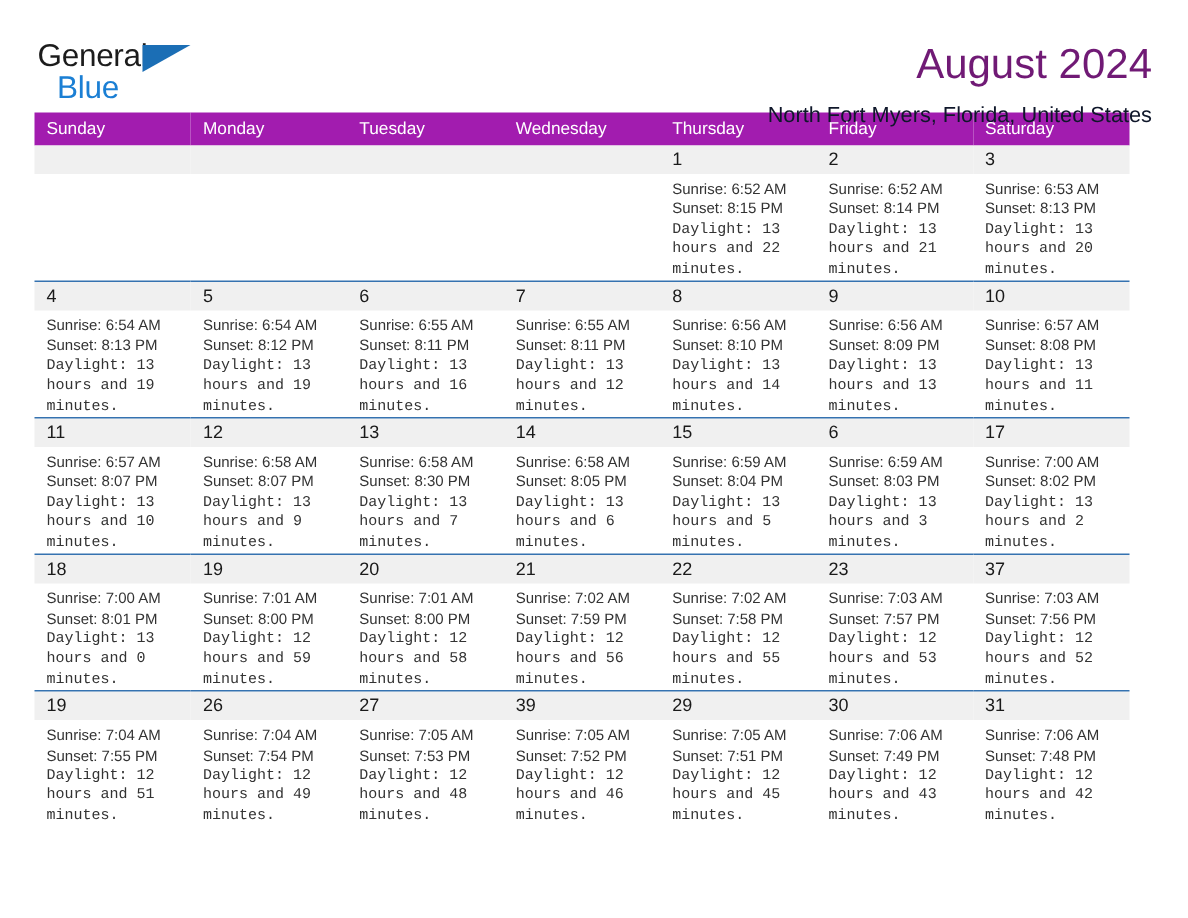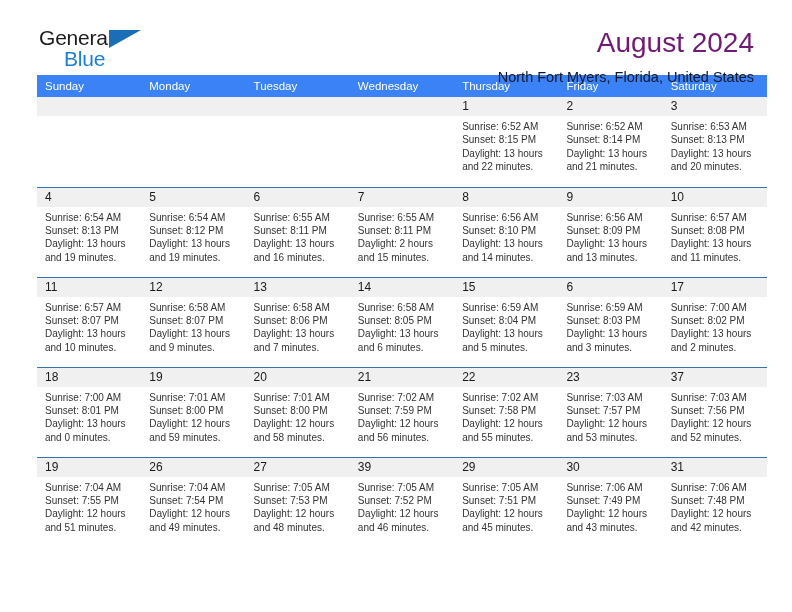--- a/index.html
+++ b/index.html
@@ -12,21 +12,21 @@
     width: 792px;
     height: 612px;
     font-family: "Liberation Sans", sans-serif;
     color: #1a1a1a;
     overflow: hidden;
   }
   .page {
     position: relative;
     width: 792px;
     height: 528px;
-    padding: 0 37px;
+    padding: 0 23px;
   }
   
   .topbar {
     display: flex;
     align-items: flex-start;
     justify-content: space-between;
     padding-top: 26px;
     height: 72px;
   }
   .logo {
@@ -49,21 +49,21 @@
     position: absolute;
     left: 72px;
     top: 4px;
     width: 0;
     height: 0;
     border-left: 32px solid #1b6eb5;
     border-bottom: 18px solid transparent;
   }
   .logo-blue {
     position: absolute;
-    left: 27px;
+    left: 15px;
     top: 22px;
     font-size: 21px;
     letter-spacing: -0.2px;
     color: #1b7fd4;
   }
   .titles {
     text-align: right;
     padding-right: 1px;
   }
   .month-title {
@@ -81,21 +81,21 @@
     white-space: nowrap;
   }
   
   .calendar {
     width: 730px;
     border-collapse: collapse;
     table-layout: fixed;
     margin-top: 3px;
   }
   .calendar th {
-    background: #3b82f6;
+    background: #a21caf;
     color: #ffffff;
     font-size: 11.5px;
     font-weight: normal;
     text-align: left;
     padding: 5px 0 5px 8px;
     height: 21px;
     border: none;
   }
   .calendar td {
     vertical-align: top;
@@ -115,21 +115,21 @@
     line-height: 13px;
   }
   .daynum.empty { color: transparent; }
   .details {
     padding: 4px 6px 0 8px;
     font-size: 10px;
     line-height: 13.4px;
     color: #333333;
   }
   .details div { white-space: nowrap; }
-  .details .wrap { white-space: normal; }
+  .details .wrap { white-space: normal; font-family: Liberation Mono, monospace; }
 </style>
 </head>
 <body>
 
 <div class="page">
 
   <div class="topbar">
 
     <div class="logo">
       <span class="logo-general">General</span>
@@ -218,21 +218,21 @@
               <div>Sunrise: 6:55 AM</div>
               <div>Sunset: 8:11 PM</div>
               <div class="wrap">Daylight: 13 hours and 16 minutes.</div>
             </div>
           </td>
           <td>
             <div class="daynum">7</div>
             <div class="details">
               <div>Sunrise: 6:55 AM</div>
               <div>Sunset: 8:11 PM</div>
-              <div class="wrap">Daylight: 2 hours and 15 minutes.</div>
+              <div class="wrap">Daylight: 13 hours and 12 minutes.</div>
             </div>
           </td>
           <td>
             <div class="daynum">8</div>
             <div class="details">
               <div>Sunrise: 6:56 AM</div>
               <div>Sunset: 8:10 PM</div>
               <div class="wrap">Daylight: 13 hours and 14 minutes.</div>
             </div>
           </td>
@@ -267,21 +267,21 @@
             <div class="details">
               <div>Sunrise: 6:58 AM</div>
               <div>Sunset: 8:07 PM</div>
               <div class="wrap">Daylight: 13 hours and 9 minutes.</div>
             </div>
           </td>
           <td>
             <div class="daynum">13</div>
             <div class="details">
               <div>Sunrise: 6:58 AM</div>
-              <div>Sunset: 8:06 PM</div>
+              <div>Sunset: 8:30 PM</div>
               <div class="wrap">Daylight: 13 hours and 7 minutes.</div>
             </div>
           </td>
           <td>
             <div class="daynum">14</div>
             <div class="details">
               <div>Sunrise: 6:58 AM</div>
               <div>Sunset: 8:05 PM</div>
               <div class="wrap">Daylight: 13 hours and 6 minutes.</div>
             </div>

